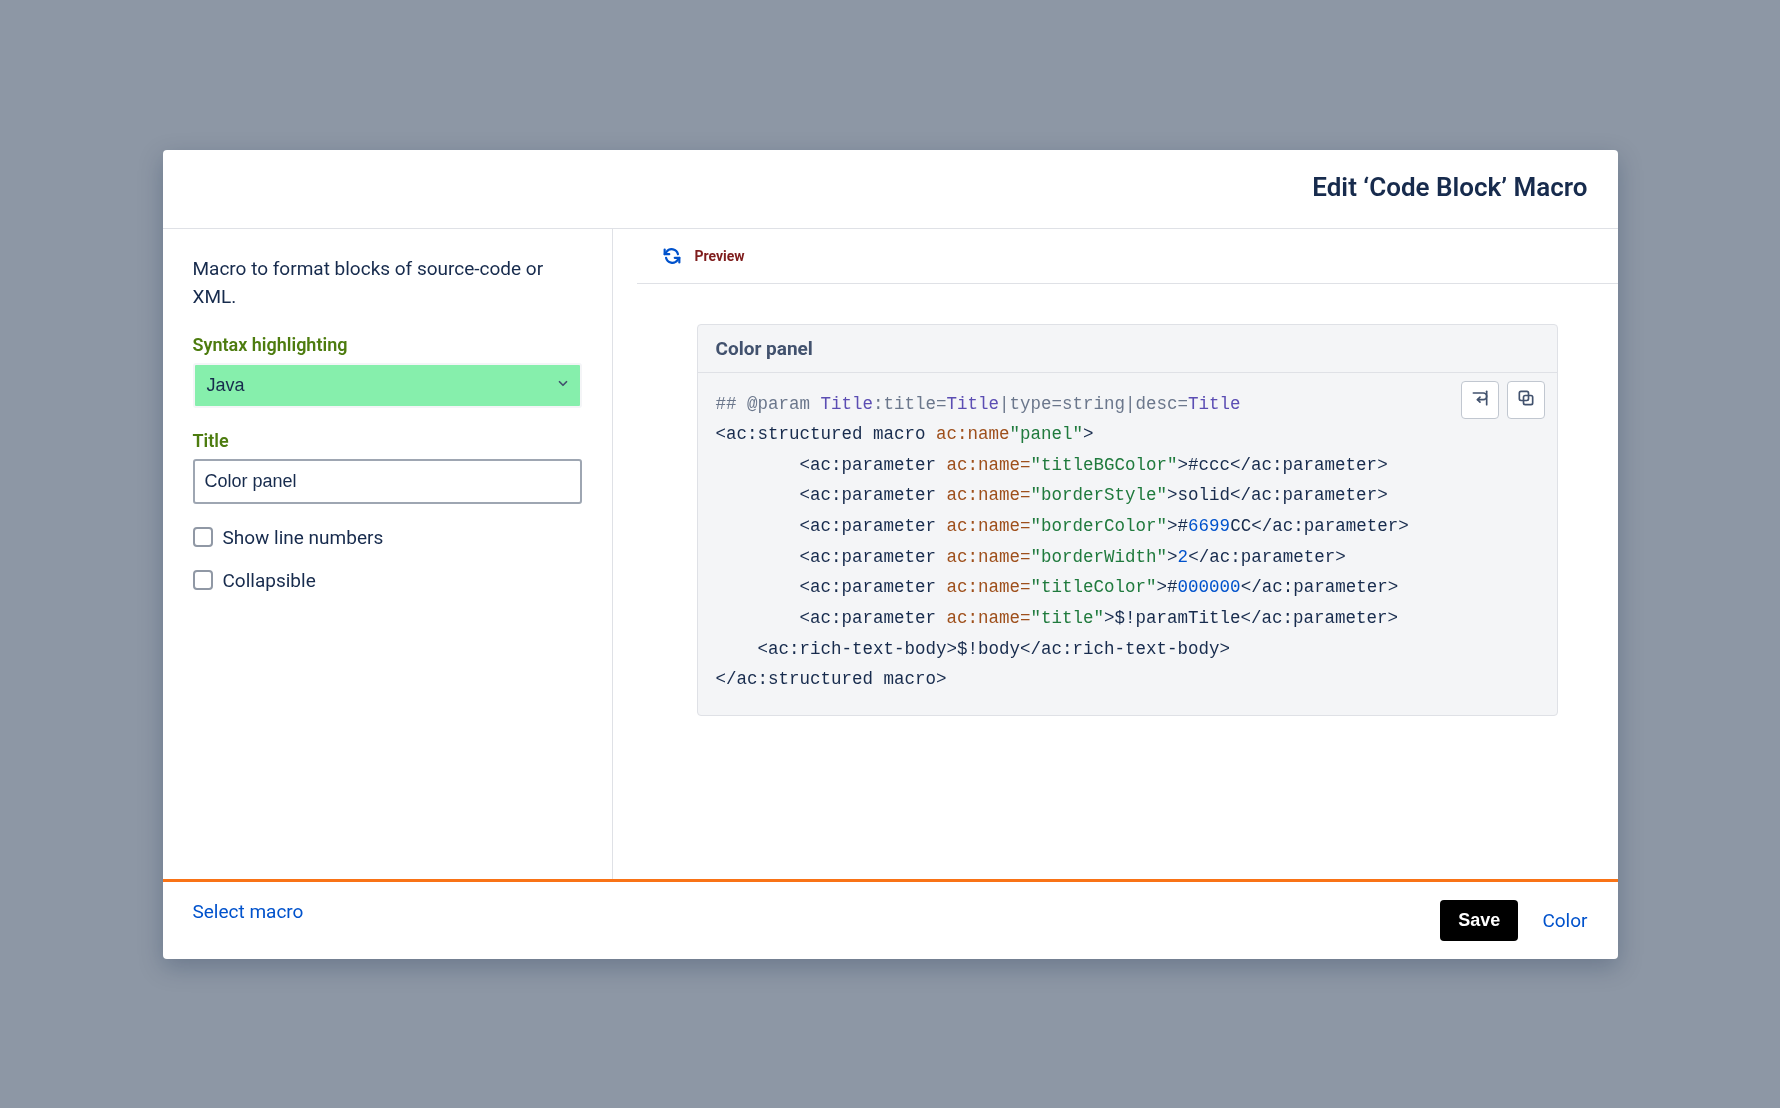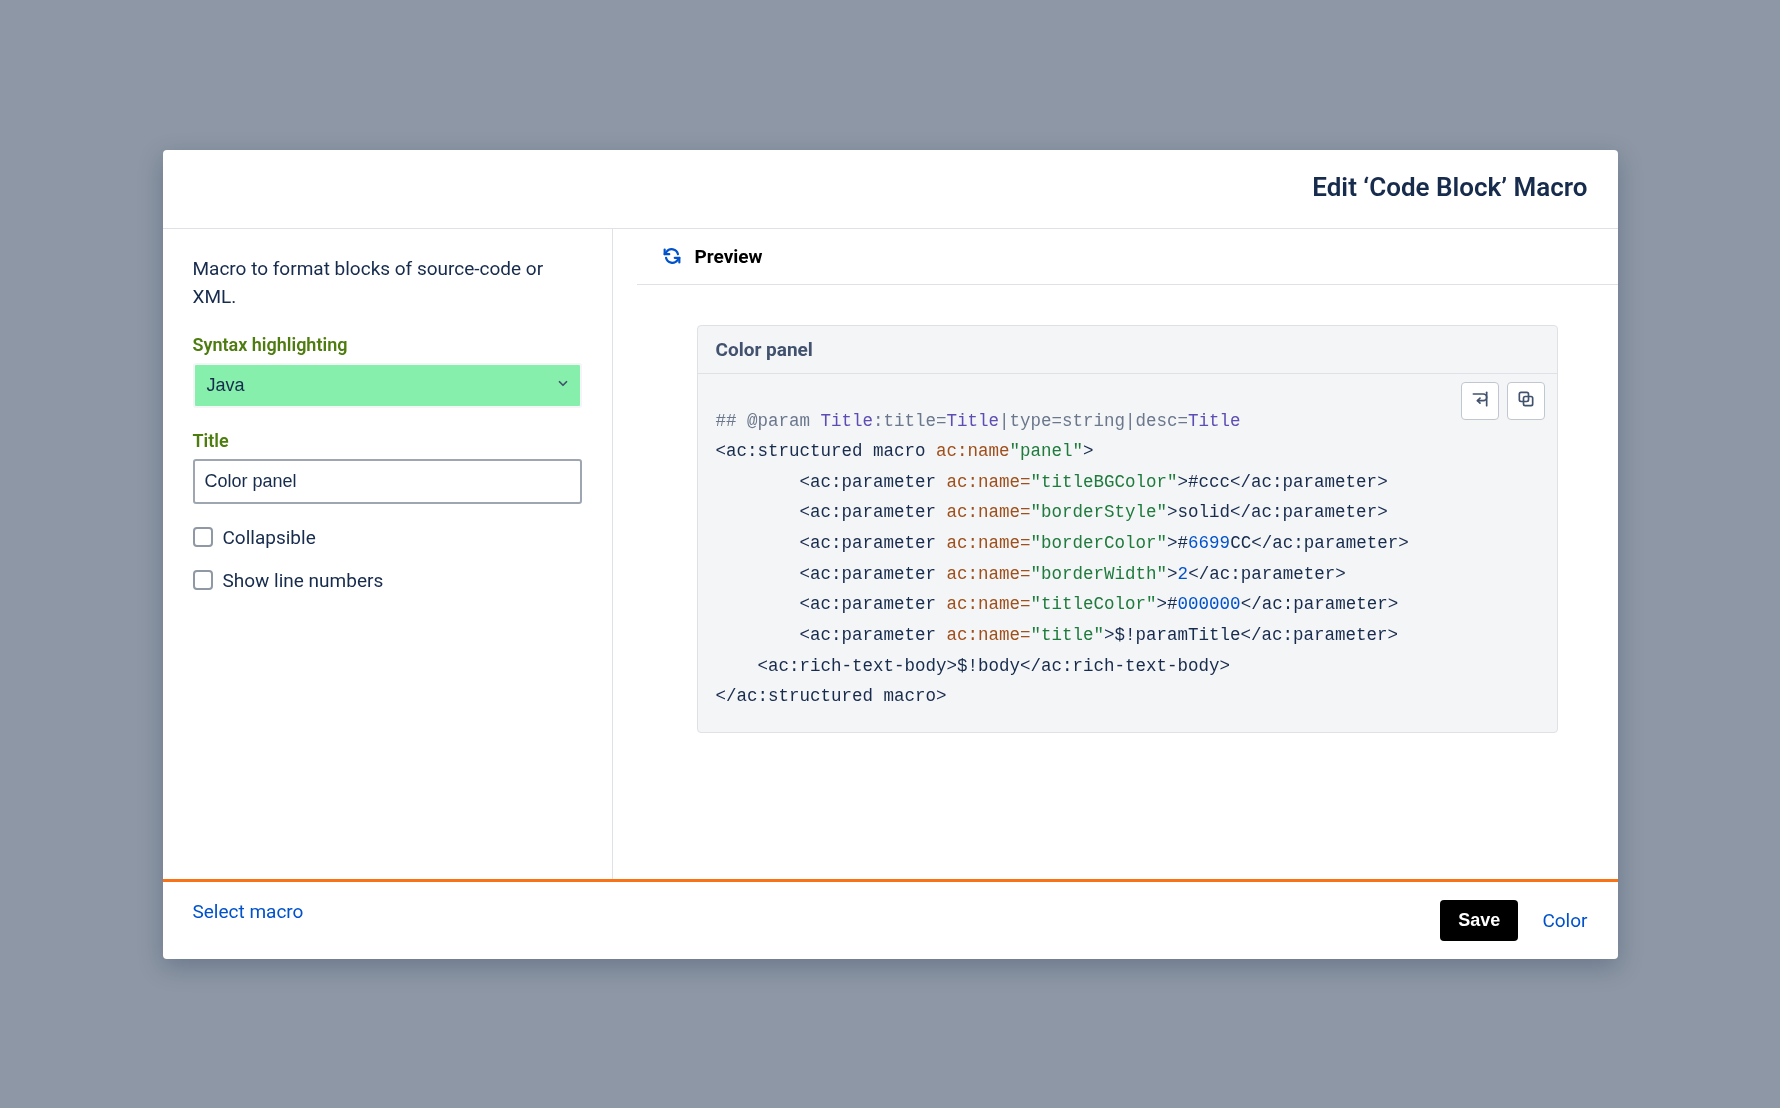--- a/index.html
+++ b/index.html
@@ -121,43 +121,43 @@
   }
   .preview-header {
     display:flex;
     align-items:center;
     gap:12px;
     padding:16px 24px;
     border-bottom:1px solid #dfe1e6;
   }
   .refresh-icon { color:#0052cc; display:flex; }
   .preview-title {
-    font-size:19px;
+    font-size:14px;
     font-weight:700;
-    color:#000000;
+    color:#7f1d1d;
   }
   .preview-body {
     padding:40px 60px;
   }
   .code-block {
     border:1px solid #dfe1e6;
     border-radius:4px;
     background:#f4f5f7;
     position:relative;
   }
   .code-block-title {
     padding:12px 18px;
     font-size:19px;
     font-weight:700;
     color:#42526e;
     border-bottom:1px solid #dfe1e6;
   }
   .code-pre {
     margin:0;
-    padding:32px 18px 20px 18px;
+    padding:16px 18px 20px 18px;
     font-family: "SFMono-Regular", Consolas, "Liberation Mono", Menlo, monospace;
     font-size:17.5px;
     line-height:1.75;
     color:#172B4D;
     white-space:pre;
     overflow:auto;
   }
   .tok-comment { color:#6b778c; }
   .tok-kw      { color:#5b4db3; }
   .tok-attr    { color:#9e4f1b; }
@@ -237,26 +237,26 @@
         </div>
       </div>
 
       <div class="field">
         <label class="field-label">Title</label>
         <input type="text" class="text-input" value="Color panel" style="">
       </div>
 
       <div class="checkbox-row">
         <div class="checkbox"></div>
-        <span class="checkbox-label">Collapsible</span>
+        <span class="checkbox-label">Show line numbers</span>
       </div>
 
       <div class="checkbox-row">
         <div class="checkbox"></div>
-        <span class="checkbox-label">Show line numbers</span>
+        <span class="checkbox-label">Collapsible</span>
       </div>
 
     </div>
 
     <div class="preview-panel">
       <div class="preview-header">
         <span class="refresh-icon">
           <svg width="22" height="22" viewBox="0 0 24 24" fill="none" stroke="currentColor" stroke-width="2.4" stroke-linecap="round" stroke-linejoin="round">
             <path d="M4 5v5h5"></path>
               <path d="M20 19v-5h-5"></path>

